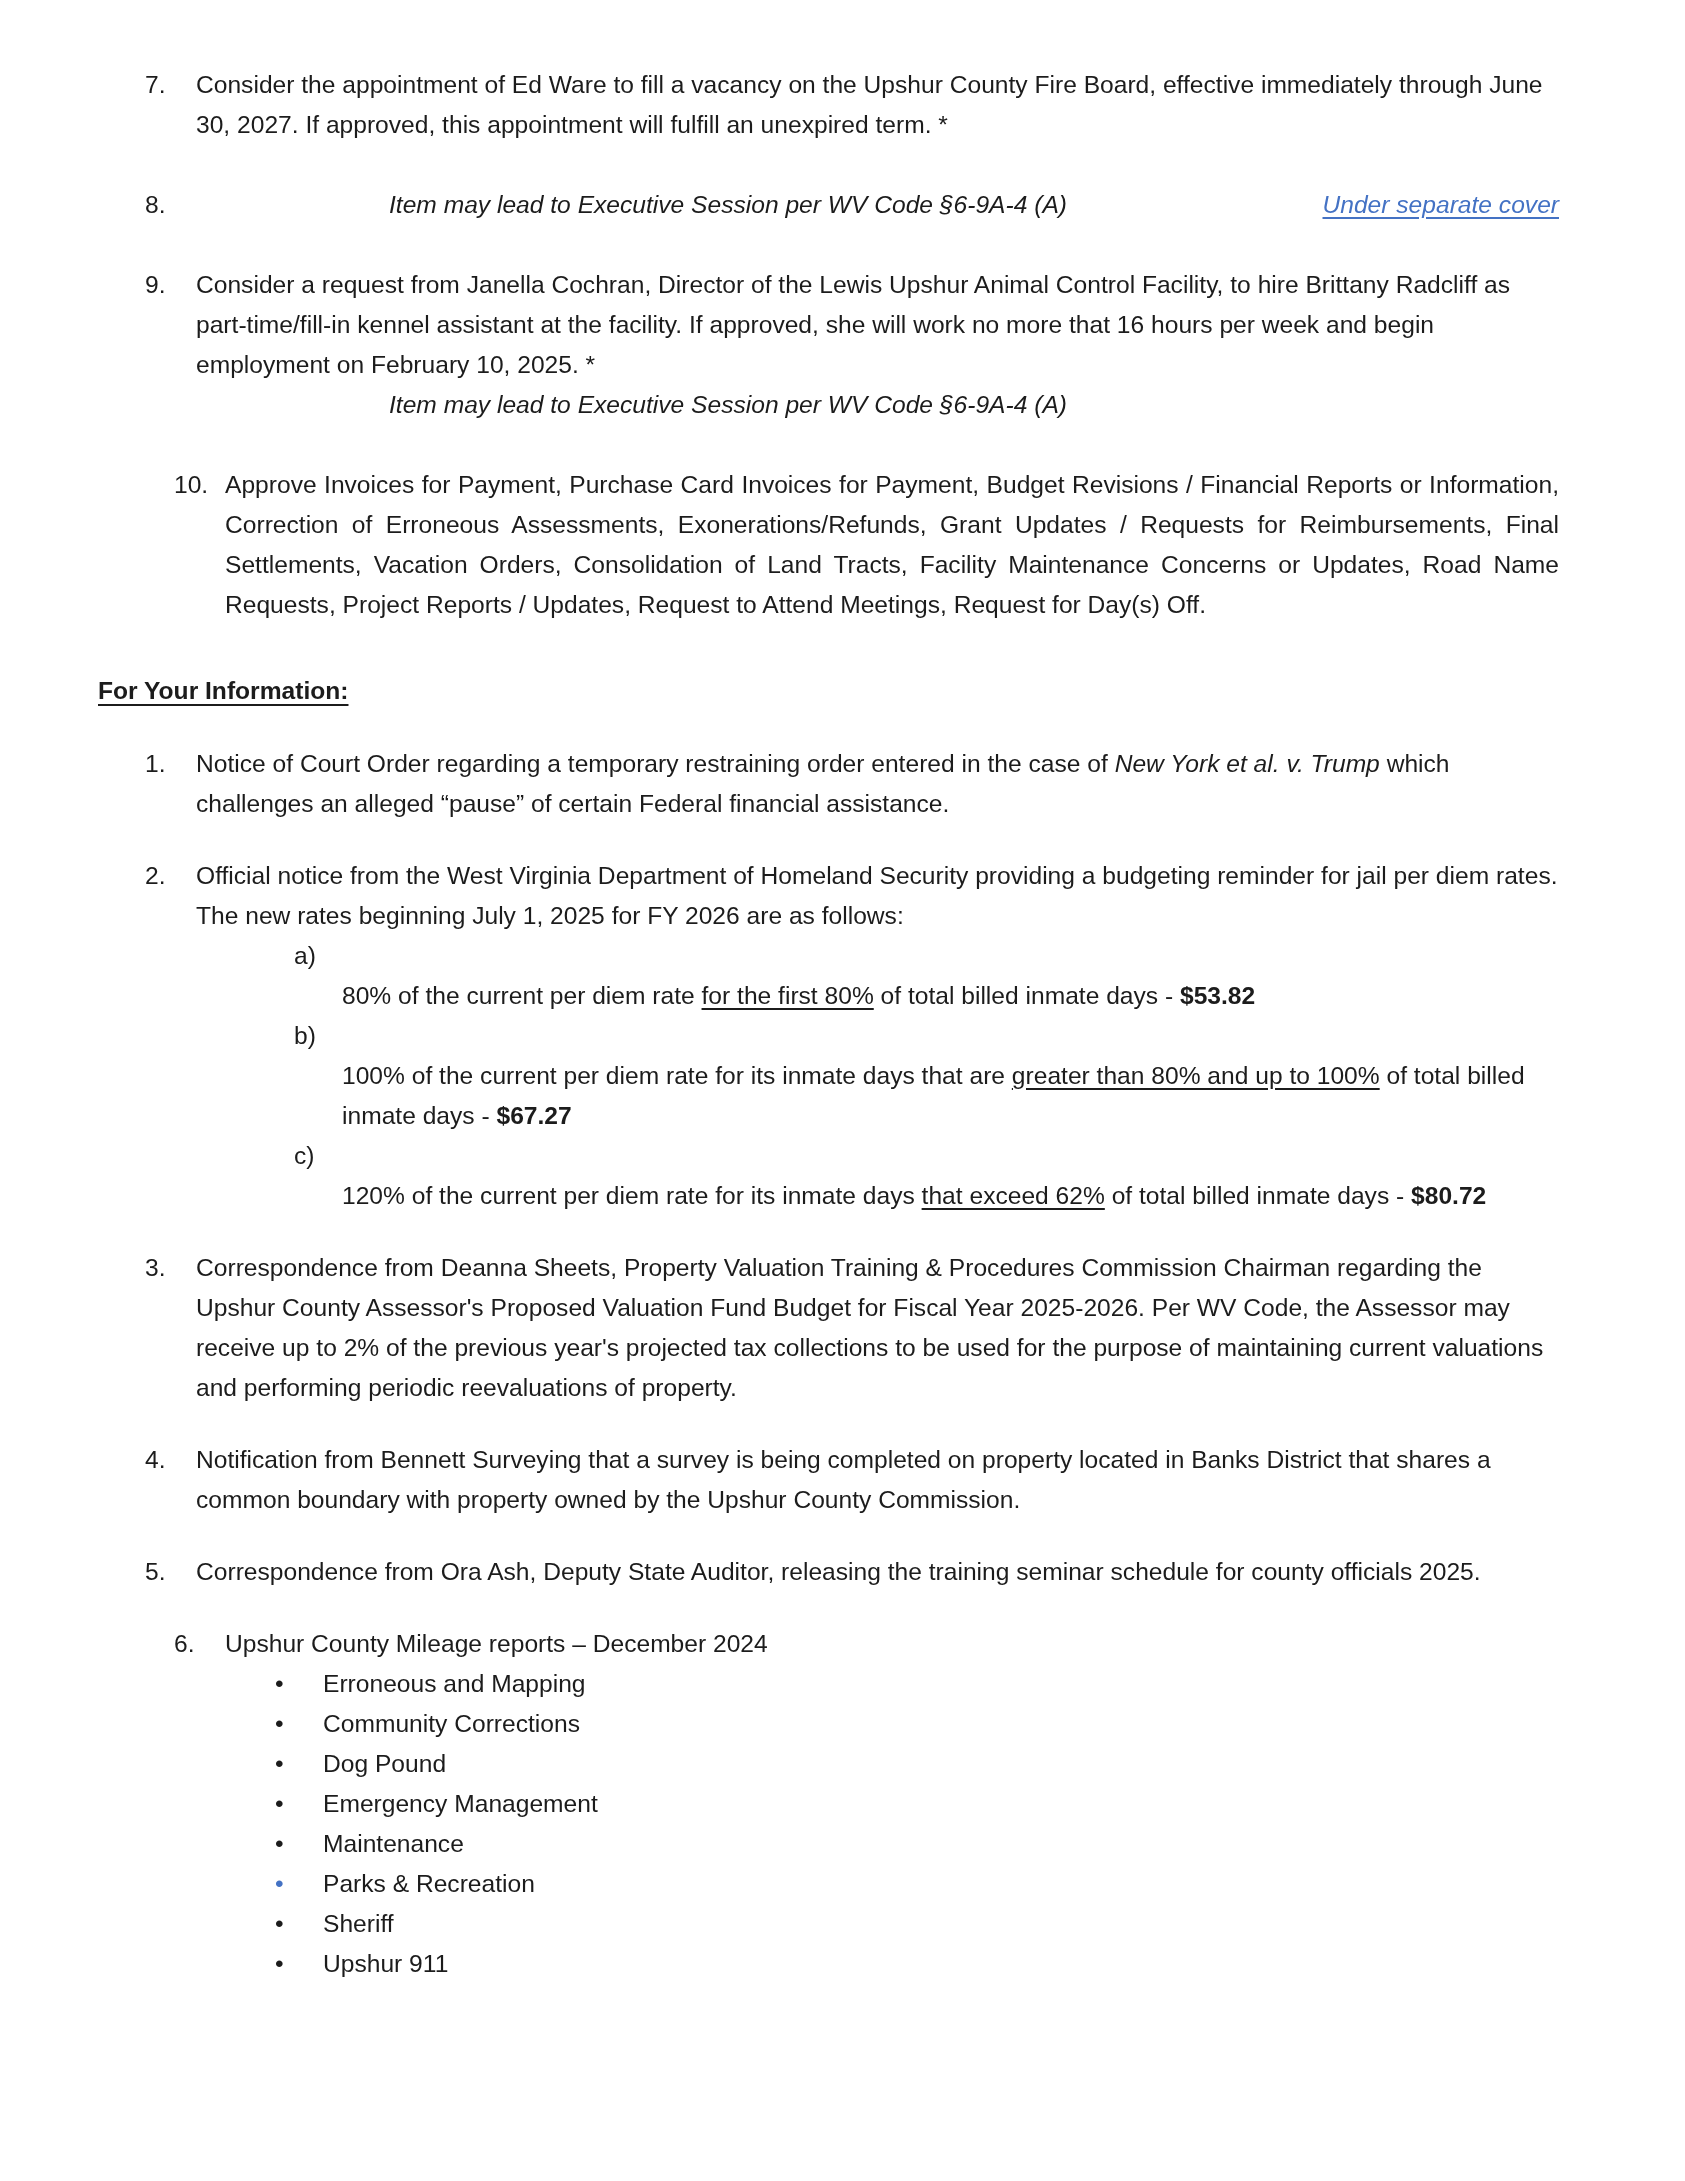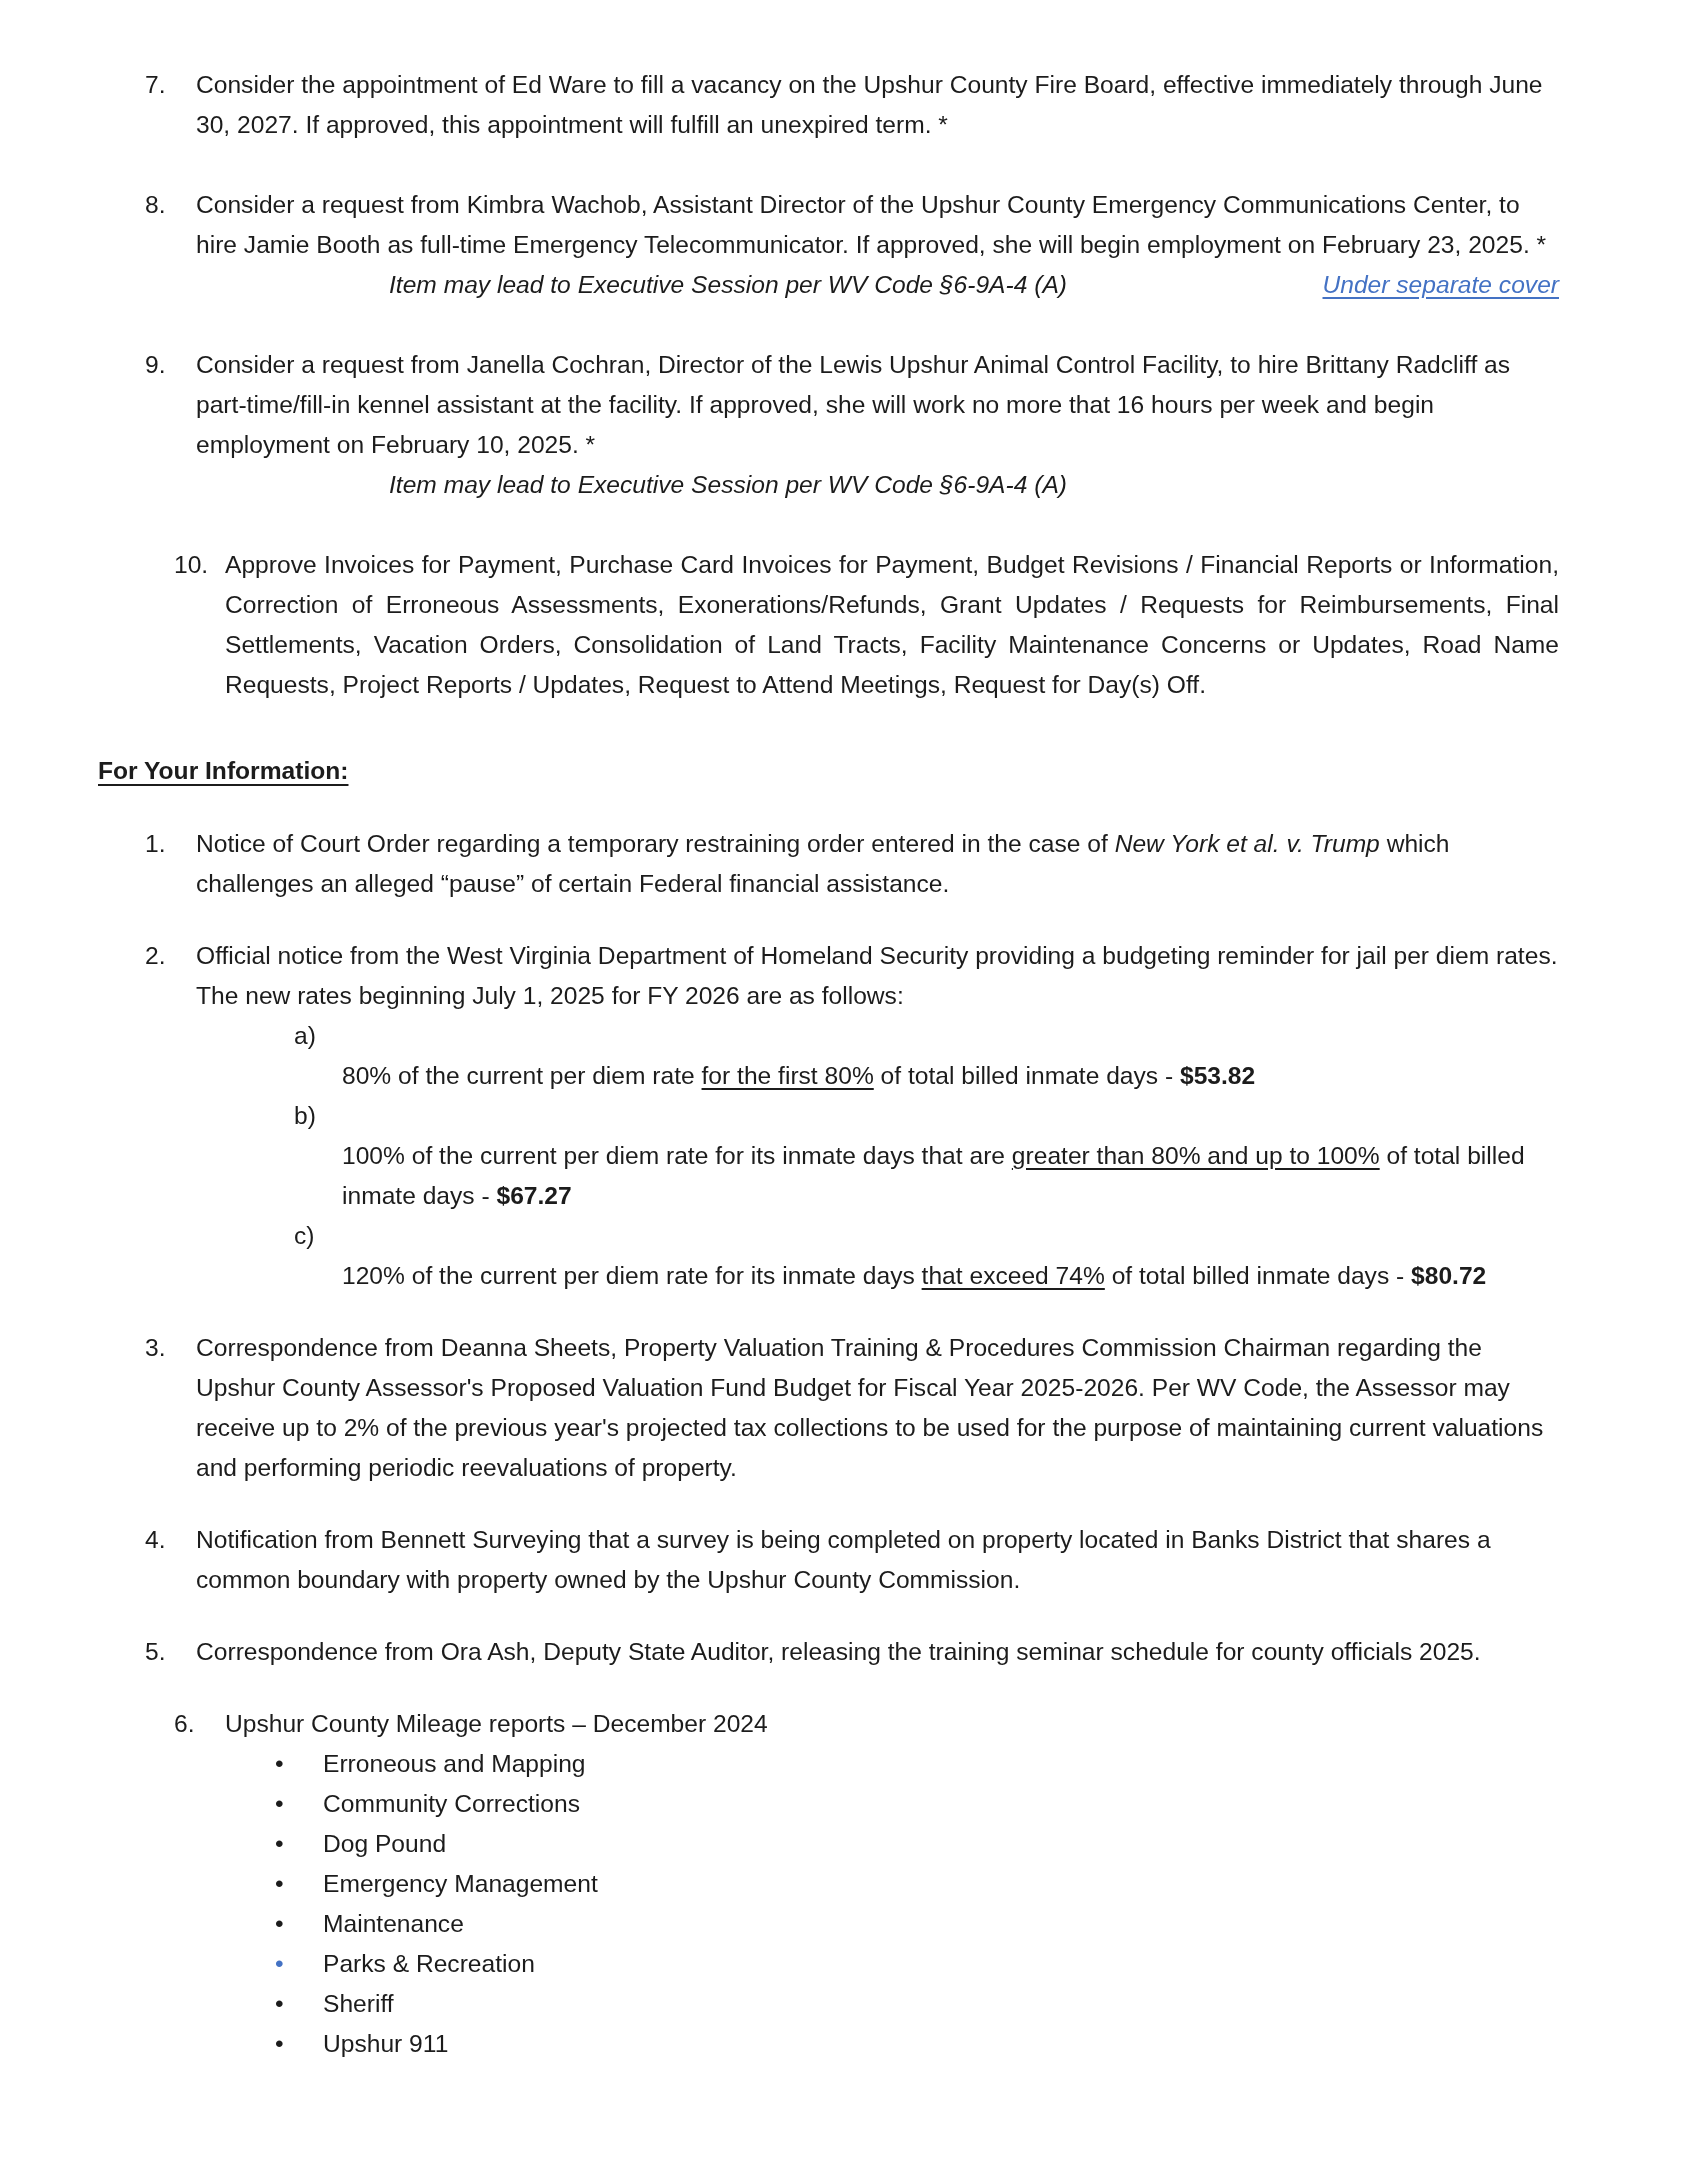--- a/index.html
+++ b/index.html
@@ -42,21 +42,20 @@
   <div class="list agenda-list" id="agenda-list">
       <div class="item">
         <div class="num">7.</div>
         <div class="body">
           <div class="para"><span class="run">Consider the appointment of Ed Ware to fill a vacancy on the Upshur County Fire Board, effective immediately through June 30, 2027. If approved, this appointment will fulfill an unexpired term. *</span></div>
         </div>
       </div>
       <div class="item">
         <div class="num">8.</div>
         <div class="body">
-          <div class="para"><span class="run">Consider a request from Kimbra Wachob, Assistant Director of the Upshur County Emergency Communications Center, to hire Jamie Booth as full-time Emergency Telecommunicator. If approved, she will begin employment on February 23, 2025. *</span></div>
           <div class="note-line">
             <span class="note-text">Item may lead to Executive Session per WV Code §6-9A-4 (A)</span>
             <span class="note-link" style="color: rgb(68, 114, 196);">Under separate cover</span>
           </div>
         </div>
       </div>
       <div class="item">
         <div class="num">9.</div>
         <div class="body">
           <div class="para"><span class="run">Consider a request from Janella Cochran, Director of the Lewis Upshur Animal Control Facility, to hire Brittany Radcliff as part-time/fill-in kennel assistant at the facility. If approved, she will work no more that 16 hours per week and begin employment on February 10, 2025. *</span></div>
@@ -91,21 +90,21 @@
           <div class="sub-item">
             <span class="sub-marker">a)</span>
             <span class="sub-text"><span class="run">80% of the current per diem rate </span><span class="run u">for the first 80%</span><span class="run"> of total billed inmate days - </span><span class="run b">$53.82</span></span>
           </div>
           <div class="sub-item">
             <span class="sub-marker">b)</span>
             <span class="sub-text"><span class="run">100% of the current per diem rate for its inmate days that are </span><span class="run u">greater than 80% and up to 100%</span><span class="run"> of total billed inmate days - </span><span class="run b">$67.27</span></span>
           </div>
           <div class="sub-item">
             <span class="sub-marker">c)</span>
-            <span class="sub-text"><span class="run">120% of the current per diem rate for its inmate days </span><span class="run u">that exceed 74%</span><span class="run"> of total billed inmate days - </span><span class="run b">$80.72</span></span>
+            <span class="sub-text"><span class="run">120% of the current per diem rate for its inmate days </span><span class="run u">that exceed 62%</span><span class="run"> of total billed inmate days - </span><span class="run b">$80.72</span></span>
           </div>
         </div>
       </div>
       <div class="item">
         <div class="num">3.</div>
         <div class="body">
           <div class="para"><span class="run">Correspondence from Deanna Sheets, Property Valuation Training &amp; Procedures Commission Chairman regarding the Upshur County Assessor's Proposed Valuation Fund Budget for Fiscal Year 2025-2026. Per WV Code, the Assessor may receive up to 2% of the previous year's projected tax collections to be used for the purpose of maintaining current valuations and performing periodic reevaluations of property.</span></div>
         </div>
       </div>
       <div class="item">

